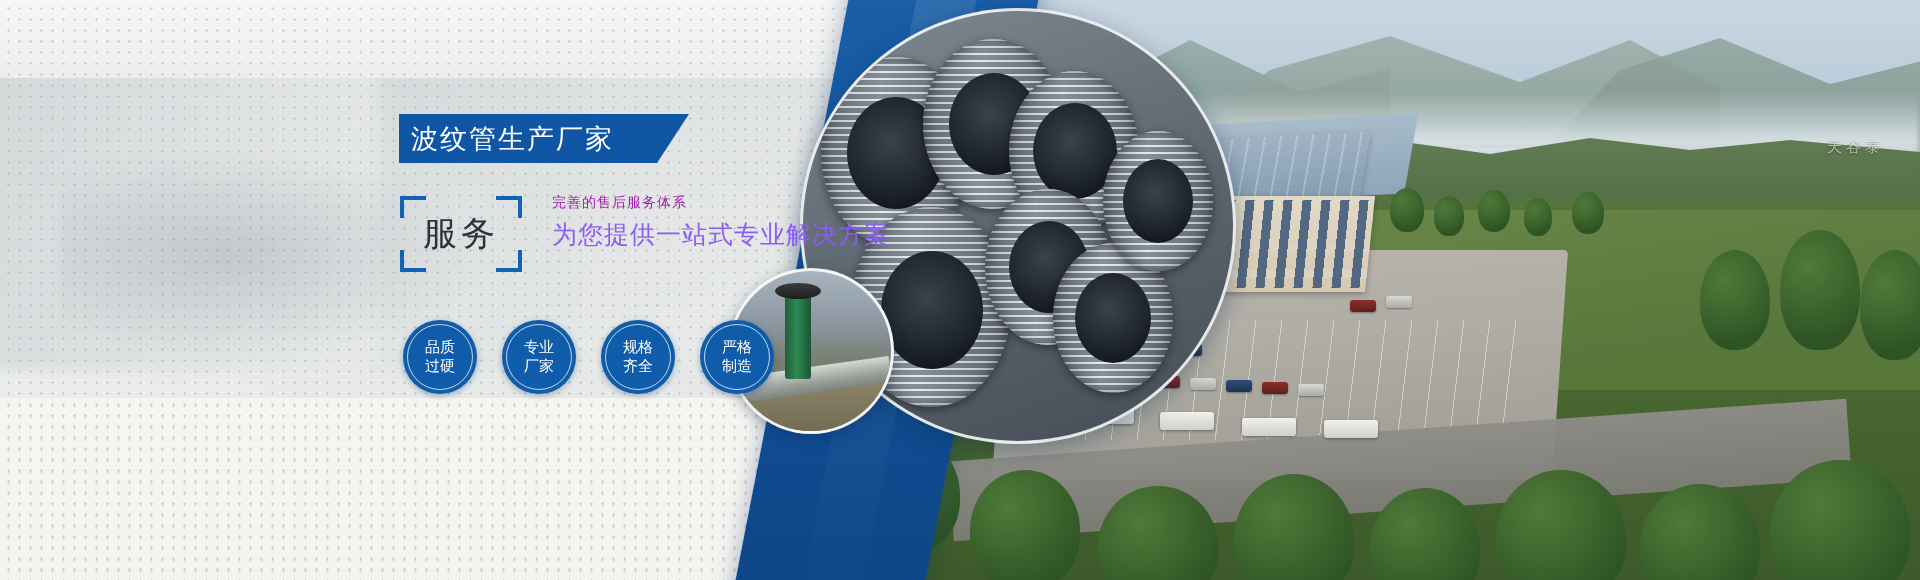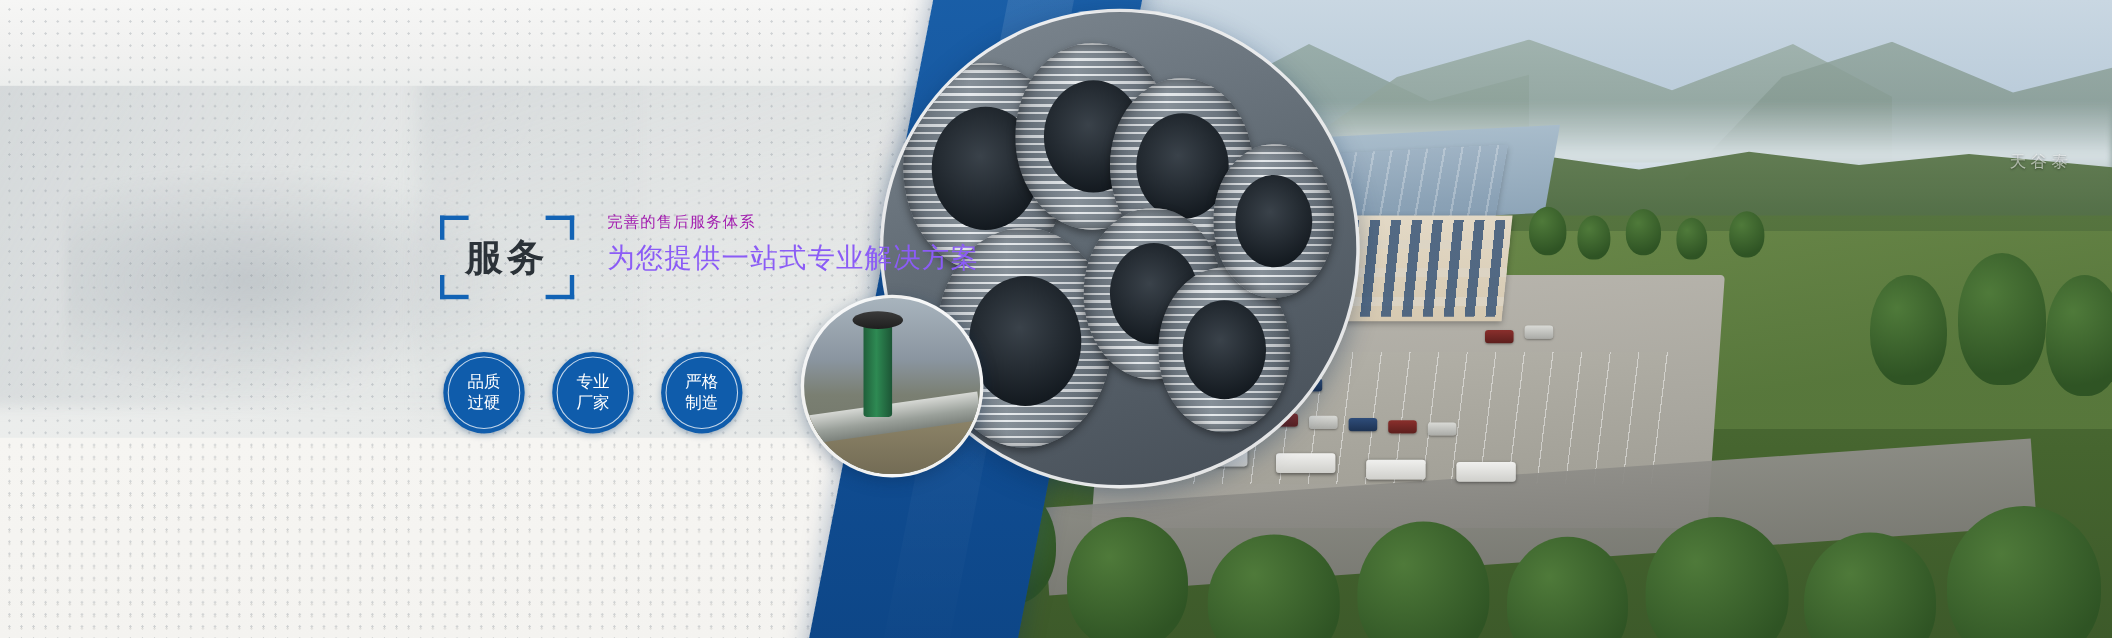--- a/index.html
+++ b/index.html
@@ -323,21 +323,21 @@
     color: #ffffff;
     font-size: 27px;
     letter-spacing: 2px;
     padding-left: 12px;
     white-space: nowrap;
   }
 
   .service-block {
     position: absolute;
     left: 400px; top: 196px;
-    width: 360px; height: 76px; font-weight: bold;
+    width: 360px; height: 76px;
   }
   .bracket {
     position: absolute;
     left: 0; top: 0;
     width: 122px; height: 76px;
   }
   .bracket span {
     position: absolute;
     background: #1263b5;
   }
@@ -508,20 +508,23 @@
     <div class="pipe-hole" style="left:320px; top:148px; width:70px; height:84px;"></div>
   </div>
 
   <div class="circle-valve">
     <div class="valve-ground"></div>
     <div class="valve-pipe"></div>
     <div class="valve-body"></div>
     <div class="valve-wheel"></div>
   </div>
 
+  <div class="title-bar">
+    <span class="title-bar-text">波纹管生产厂家</span>
+  </div>
 
   <div class="service-block">
     <div class="bracket">
       <span class="bk-tl-h"></span>
       <span class="bk-tl-v"></span>
       <span class="bk-tr-h"></span>
       <span class="bk-tr-v"></span>
       <span class="bk-bl-h"></span>
       <span class="bk-bl-v"></span>
       <span class="bk-br-h"></span>
@@ -538,18 +541,22 @@
   <div class="badges">
     <div class="badge">
       <span class="badge-line">品质</span>
       <span class="badge-line">过硬</span>
     </div>
     <div class="badge">
       <span class="badge-line">专业</span>
       <span class="badge-line">厂家</span>
     </div>
     <div class="badge">
+      <span class="badge-line">规格</span>
+      <span class="badge-line">齐全</span>
+    </div>
+    <div class="badge">
       <span class="badge-line">严格</span>
       <span class="badge-line">制造</span>
     </div>
   </div>
 
 </div>
 
 </body></html>

